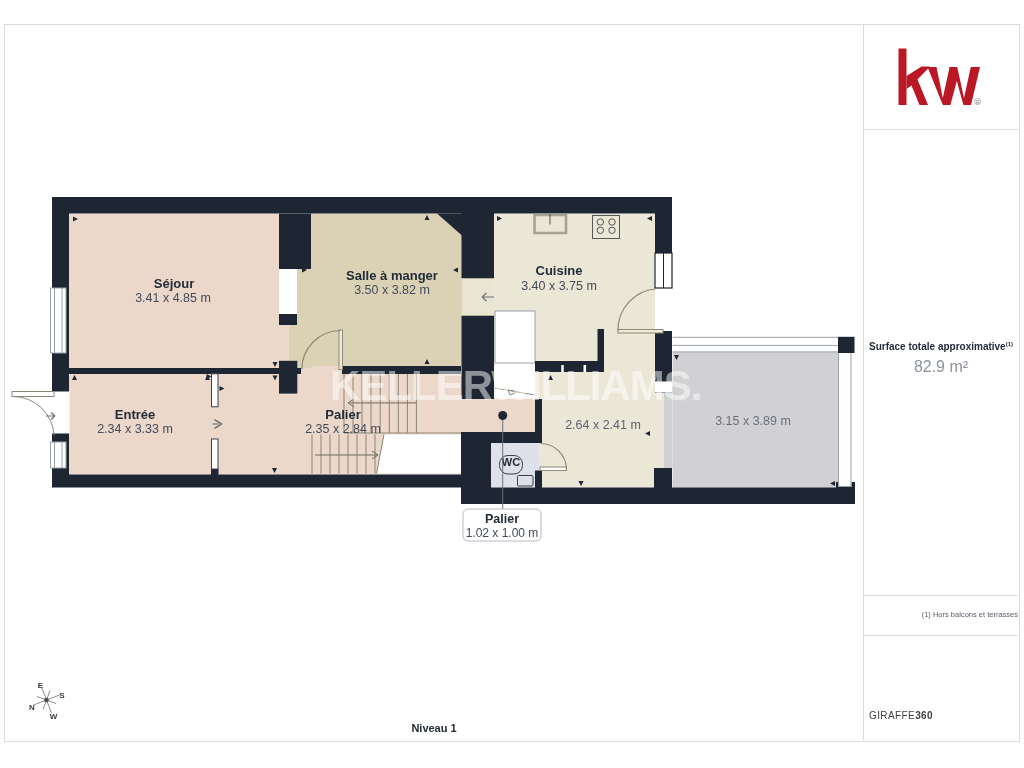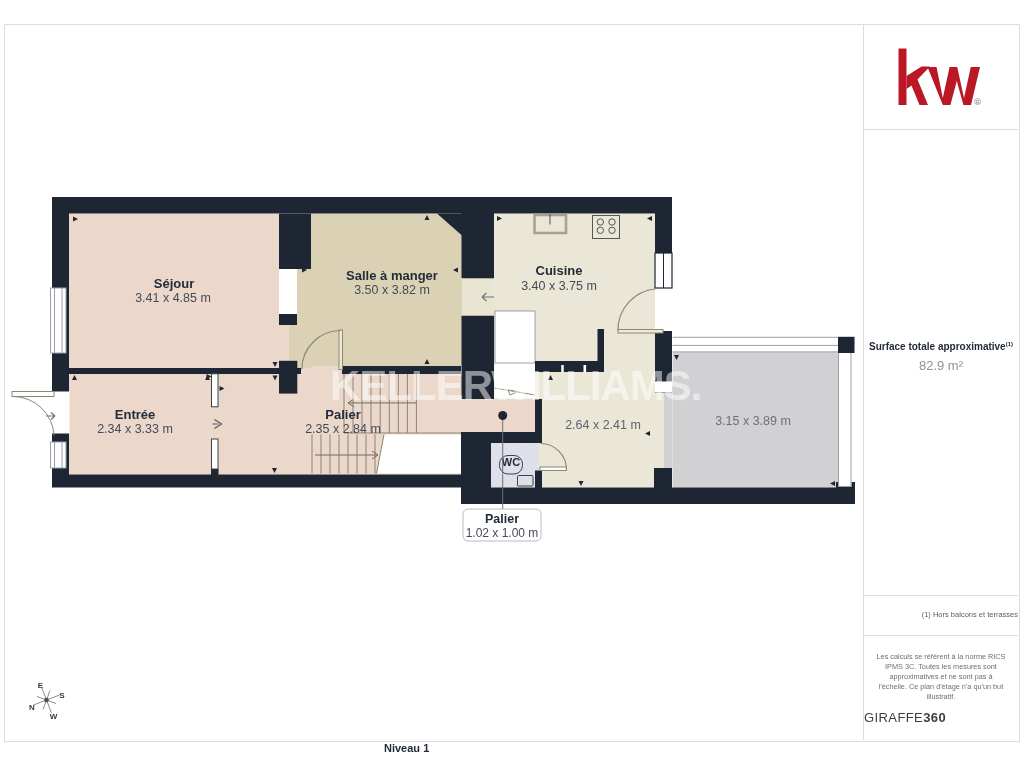--- a/index.html
+++ b/index.html
@@ -26,29 +26,28 @@
       <path d="M8.5 8.5 h8 V65 h-8 Z"></path>
       <path d="M16.5 36 L31.5 26.5 h8.5 L27.5 39.5 38 65 h-8.5 L21.5 45.5 16.5 49 Z"></path>
       <path d="M37.5 27 h9 L52.8 58 59.6 27 h7.6 L74 58 80.8 27 h9.2 L81 65 h-7.6 L66.8 41 60.4 65 h-7.6 Z"></path>
     </g>
     <circle cx="87.6" cy="61.5" r="3" fill="none" stroke="#9a9a9a" stroke-width="0.8"></circle>
     <text x="87.6" y="63.6" font-size="4.5" fill="#777" text-anchor="middle">R</text>
   </svg>
 
   <div class="abs" style="left:864px;top:341px;width:154px;text-align:center;font-size:10px;font-weight:bold;color:#232c39;white-space:nowrap;">Surface totale approximative<sup style="font-size:6px;">(1)</sup></div>
 
-  <div class="abs" style="left:864px;top:358px;width:154px;text-align:center;font-size:13px;color:#8d929b;">82.9 m²</div>
+  <div class="abs" style="left:864px;top:358px;width:154px;text-align:center;font-size:16px;color:#8d929b;">82.9 m²</div>
 
   <div class="abs" style="left:864px;top:610px;width:154px;text-align:right;font-size:7.5px;color:#555e6b;white-space:nowrap;">(1) Hors balcons et terrasses</div>
 
-  <div class="abs" style="left:864px;top:652px;width:154px;text-align:center;font-size:7.3px;line-height:10px;color:#697078;">Les calculs se réfèrent à la norme RICS<br>IPMS 3C. Toutes les mesures sont<br>approximatives et ne sont pas à<br>l'échelle. Ce plan d'étage n'a qu'un but<br>illustratif.</div>
-
-  <div class="abs" style="left:864px;top:710px;width:154px;text-align:left;font-size:13px;letter-spacing:0.4px;color:#3e3e3e;">GIRAFFE<b>360</b></div>
-
-  <div class="abs" style="left:384px;top:722px;width:100px;text-align:left;font-size:11px;font-weight:bold;color:#232c39;margin-top:20px;">Niveau 1</div>
+
+  <div class="abs" style="left:824px;top:710px;width:154px;text-align:center;font-size:10px;letter-spacing:0.4px;color:#3e3e3e;">GIRAFFE<b>360</b></div>
+
+  <div class="abs" style="left:384px;top:722px;width:100px;text-align:center;font-size:11px;font-weight:bold;color:#232c39;">Niveau 1</div>
 
   <svg class="abs" style="left:0;top:0;" width="1024" height="768" viewBox="0 0 1024 768">
 
     <rect x="69" y="213.5" width="210" height="154.5" fill="#ebd8cb"></rect>
 
     <rect x="69" y="374" width="142" height="100.5" fill="#ebd8cb"></rect>
 
     <g>
       <rect x="211" y="374" width="251" height="100.5" fill="#ebd8cb"></rect>
       <rect x="462" y="399" width="73" height="33" fill="#ebd8cb"></rect>

